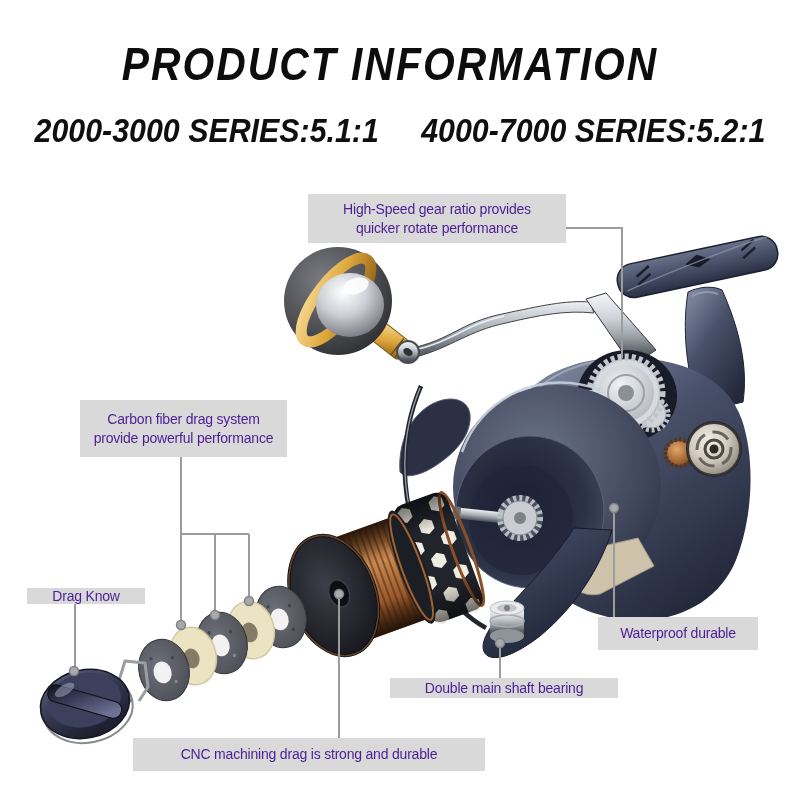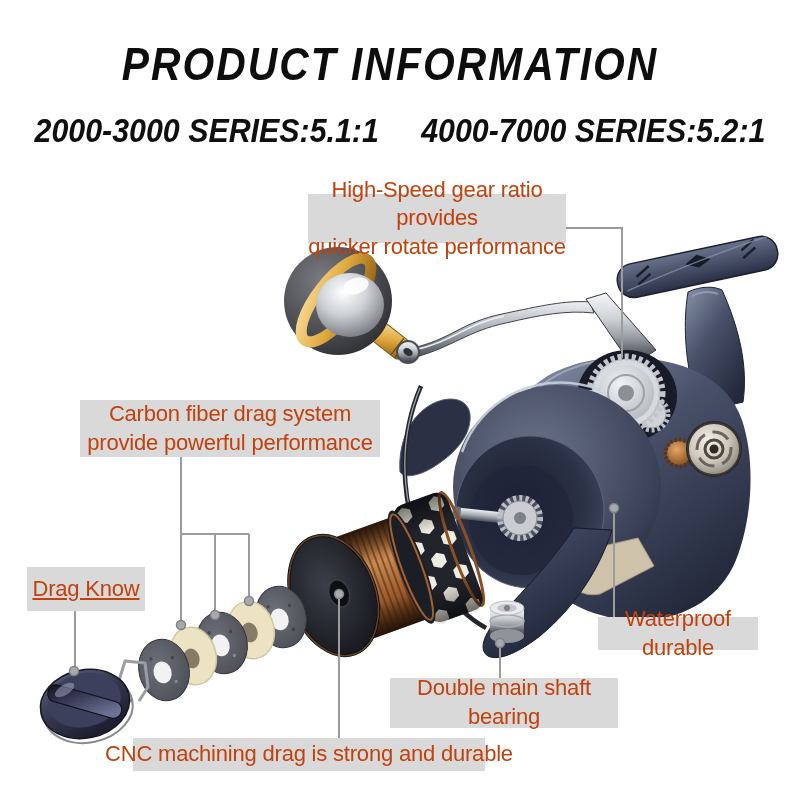--- a/index.html
+++ b/index.html
@@ -5,28 +5,28 @@
   html,body{margin:0;padding:0;background:#ffffff;}
   .stage{position:relative;width:800px;height:800px;background:#ffffff;overflow:hidden;
          font-family:"Liberation Sans", sans-serif;}
   .title-row{position:absolute;top:42px;left:0;width:781px;text-align:center;}
   .title-row h1{margin:0;display:inline-block;font-size:40px;font-weight:bold;font-style:italic;
       letter-spacing:2px;color:#0d0d0d;transform:scale(1.02,1.14);white-space:nowrap;}
   .series-row{position:absolute;top:112px;left:0;width:800px;display:flex;justify-content:center;
       gap:46px;transform:scaleX(0.92);}
   .series-row span{font-size:33px;font-weight:bold;font-style:italic;color:#0f0f0f;white-space:nowrap;
       letter-spacing:0px;}
-  .callout{position:absolute;background:#d9d9d9;color:#c2410c;font-size:22px;line-height:1.3;
+  .callout{position:absolute;background:#d9d9d9;color:#4c1d95;font-size:14px;line-height:1.3;
       display:flex;align-items:center;justify-content:center;text-align:center;
       white-space:pre-line;z-index:3;letter-spacing:-0.2px;}
   #co-gear{left:308px;top:194px;width:258px;height:49px;}
-  #co-carbon{left:80px;top:400px;width:300px;height:57px;}
-  #co-dragknob{left:27px;top:567px;width:118px;height:44px;text-decoration:underline;}
+  #co-carbon{left:80px;top:400px;width:207px;height:57px;}
+  #co-dragknob{left:27px;top:588px;width:118px;height:16px;}
   #co-waterproof{left:598px;top:617px;width:160px;height:33px;}
-  #co-bearing{left:390px;top:678px;width:228px;height:50px;}
+  #co-bearing{left:390px;top:678px;width:228px;height:20px;}
   #co-cnc{left:133px;top:738px;width:352px;height:33px;white-space:nowrap;}
   svg.fig{position:absolute;left:0;top:0;z-index:1;}
 </style>
 </head>
 <body>
 
 <div class="stage">
 
   <div class="title-row">
     <h1>PRODUCT INFORMATION</h1>

